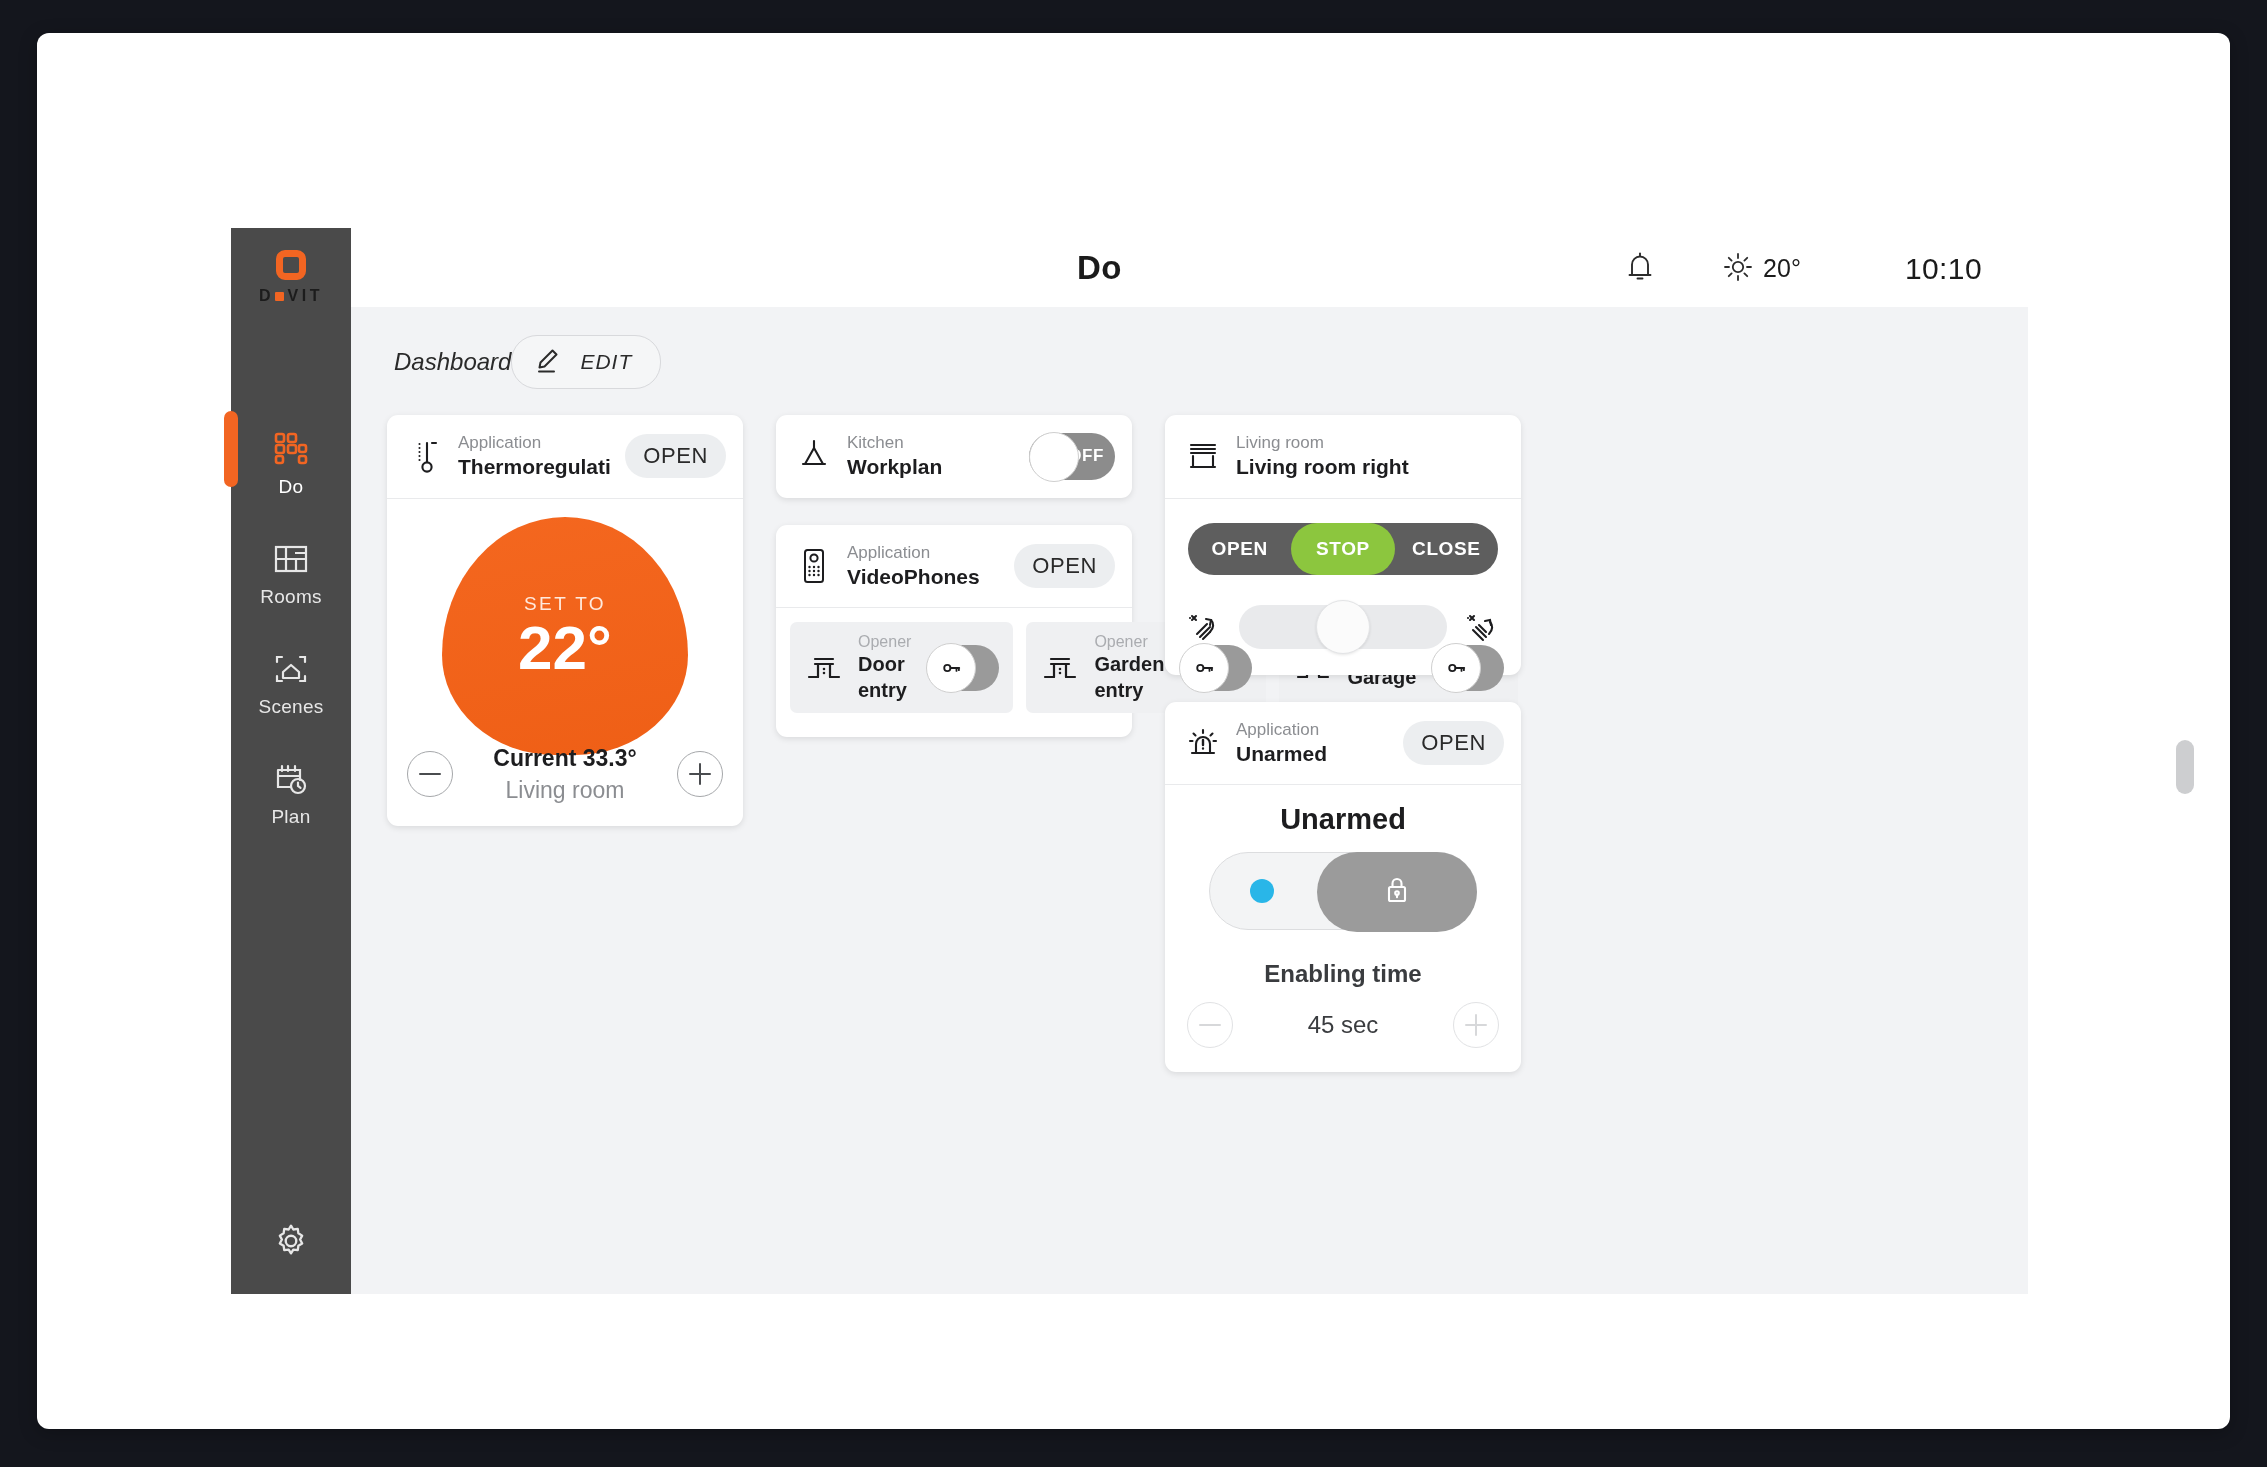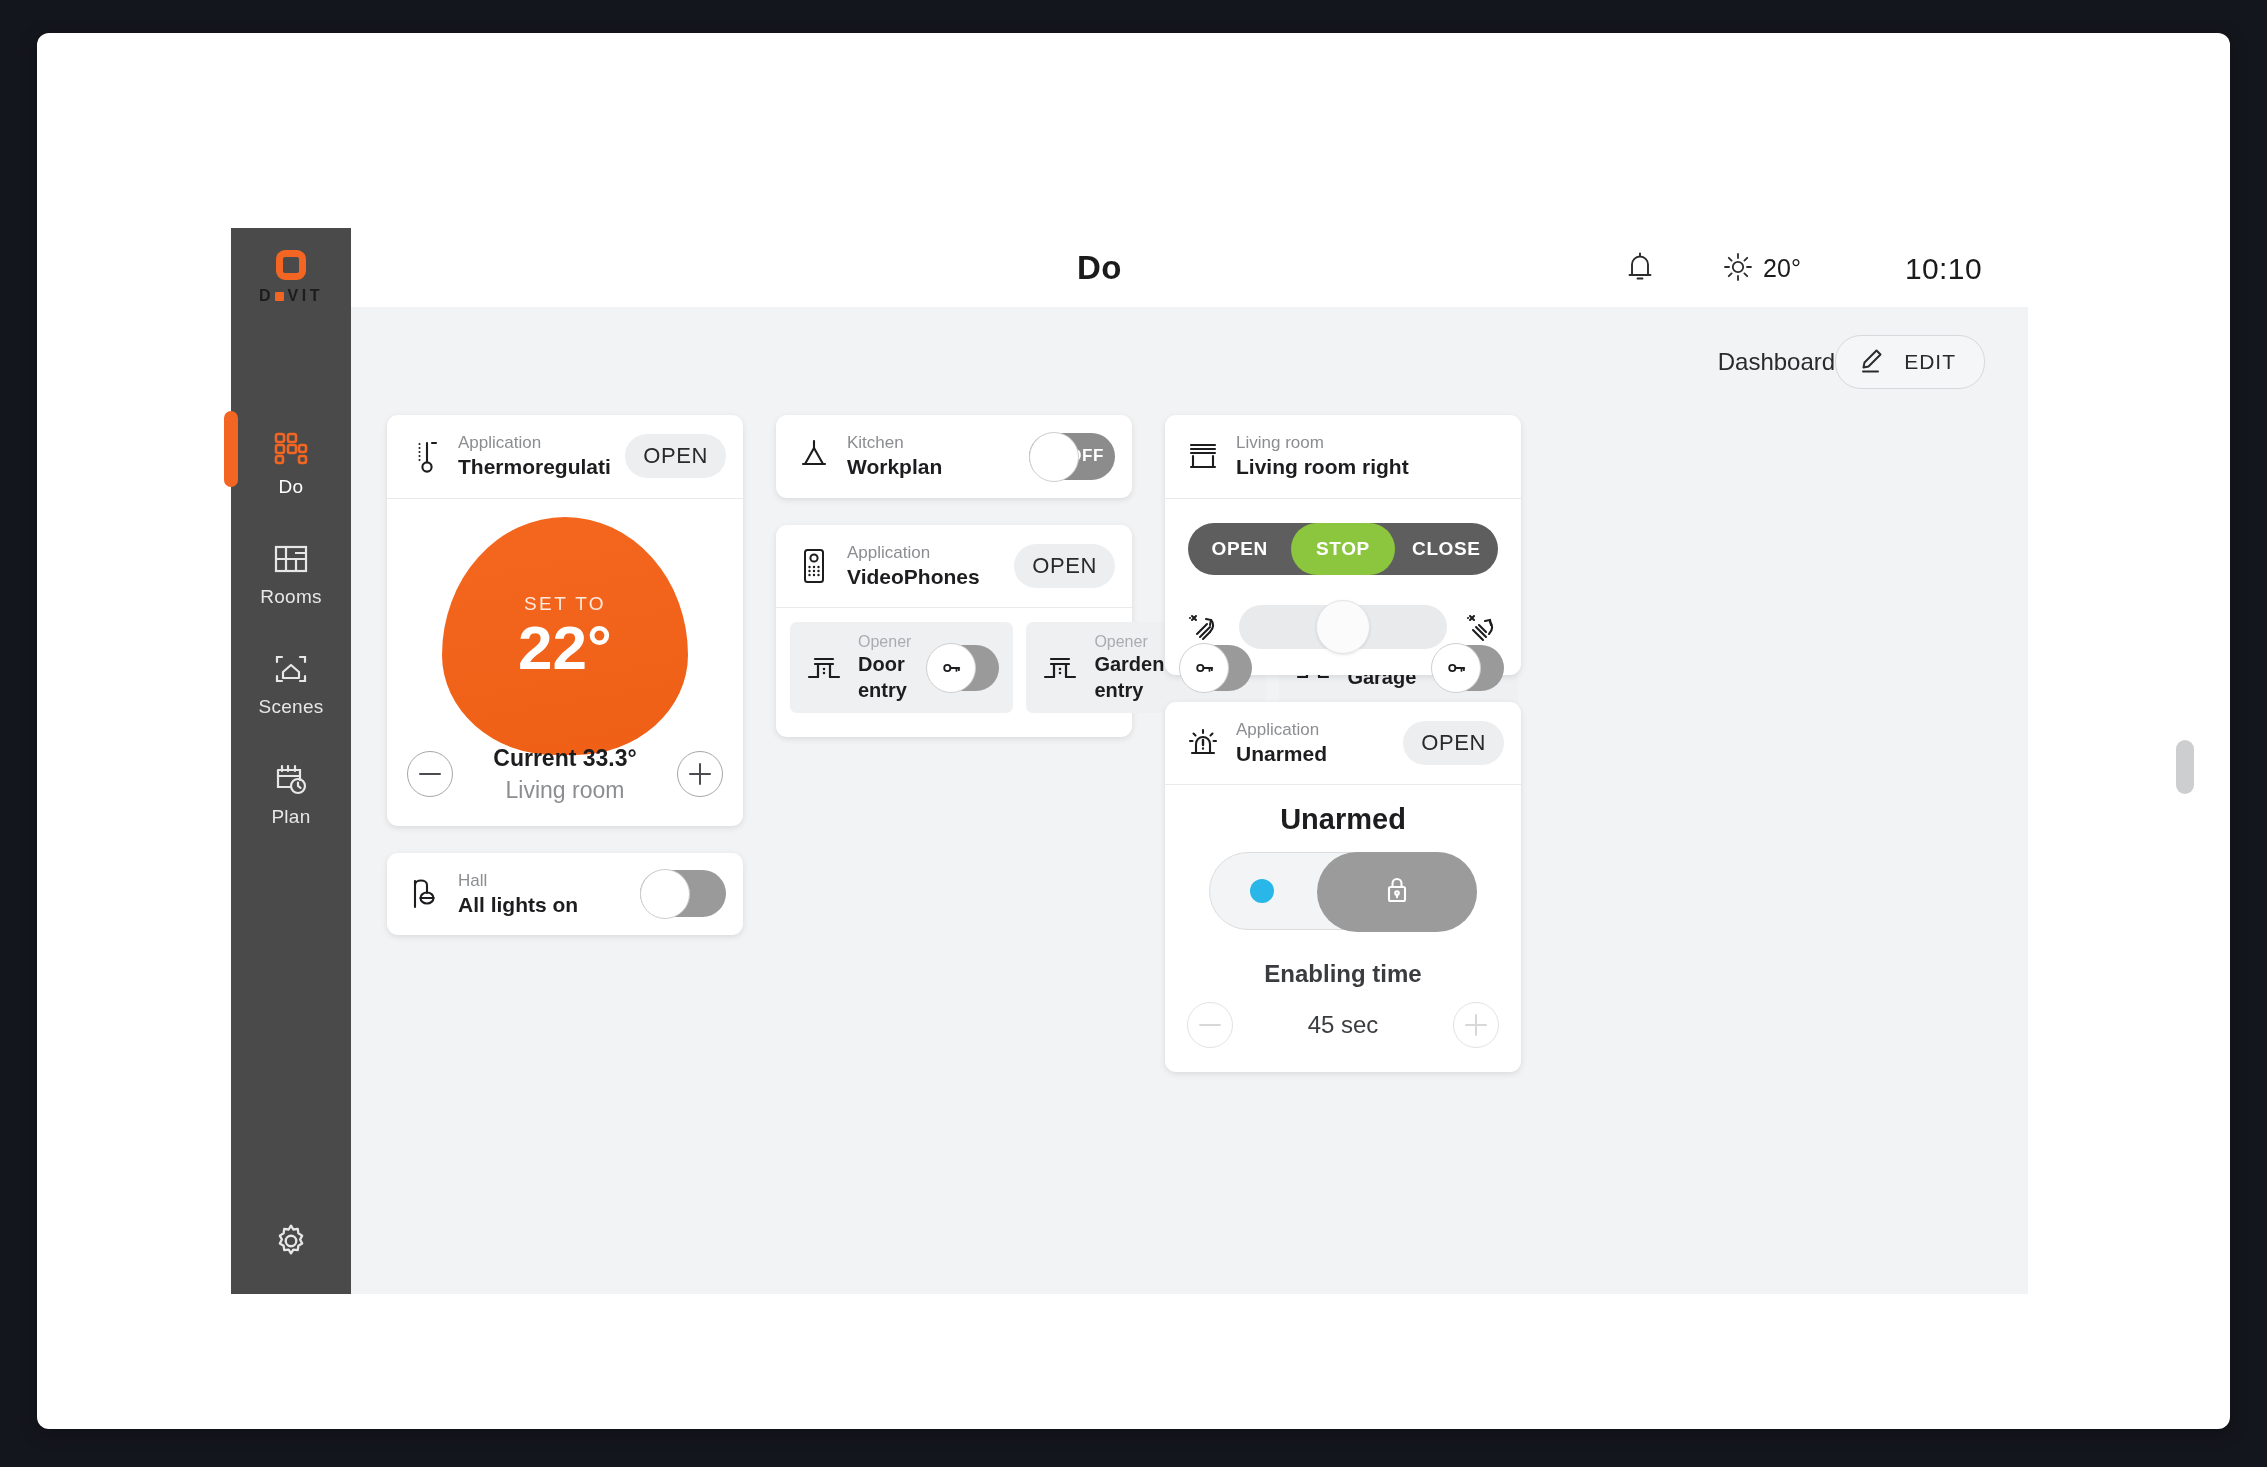--- a/index.html
+++ b/index.html
@@ -142,23 +142,24 @@
 
   .content {
     flex: 1;
     background: #f2f3f5;
     padding: 28px 36px 0 36px;
     overflow: hidden;
   }
   .content-head {
     display: flex;
     align-items: center;
-    justify-content: flex-end;
+    justify-content: flex-start;
     margin-bottom: 26px;
     padding: 0 7px;
+    font-style: italic;
   }
   .dash-title { font-size: 24px; color: #2a2a2a; }
   .edit-btn {
     display: flex; align-items: center; gap: 20px;
     border: 1.5px solid #d8d9dc;
     background: #f5f6f7;
     border-radius: 26px;
     padding: 11px 28px 11px 22px;
     cursor: pointer;
   }
@@ -502,40 +503,20 @@
                     <span class="cur-temp" style="display:block">Current 33.3°</span>
                     <span class="cur-room" style="display:block">Living room</span>
                   </span>
                   <span class="circ-btn plus">
                       <span></span>
                     </span>
                 </div>
               </div>
             </div>
 
-            <div class="card">
-              <div class="card-head">
-                <span class="head-icon">
-                  <svg viewBox="0 0 32 38" width="32" height="38" fill="none" stroke="#1d1d1f" stroke-width="2.1" stroke-linecap="round">
-                    <path d="M6 6v26"></path>
-                    <path d="M6 10c0-3 3-4.5 6-4.5s6 1.5 6 4.5v8"></path>
-                    <ellipse cx="18" cy="23" rx="6.5" ry="5.5"></ellipse>
-                    <path d="M11.5 23h13"></path>
-                  </svg>
-                </span>
-                <span class="head-texts">
-                  <span class="head-sub" style="display:block">Hall</span>
-                  <span class="head-title" style="display:block">All lights on</span>
-                </span>
-                <span class="toggle plain">
-                  <span class="t-label"></span>
-                  <span class="knob"></span>
-                </span>
-              </div>
-            </div>
 
           </div>
 
           <div class="col">
 
             <div class="card">
               <div class="card-head">
                 <span class="head-icon">
                   <svg viewBox="0 0 32 38" width="32" height="38" fill="none" stroke="#1d1d1f" stroke-width="2.1" stroke-linecap="round" stroke-linejoin="round">
                     <path d="M16 4v7"></path>

